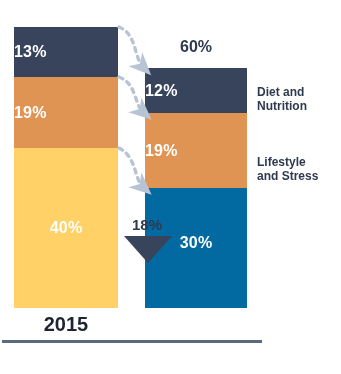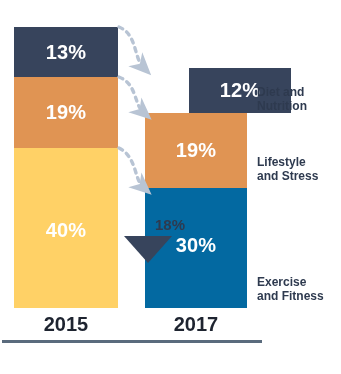--- a/index.html
+++ b/index.html
@@ -17,24 +17,24 @@
     height: 374px;
     background: #ffffff;
     overflow: hidden;
   }
 
   
   .bar-segment {
     position: absolute;
     display: flex;
     align-items: center;
-    justify-content: center;
+    justify-content: flex-start;
     color: #ffffff;
     font-weight: bold;
-    font-size: 20px;
+    font-size: 16px;
     letter-spacing: 0.2px;
     box-sizing: border-box;
   }
   .seg-label {
     pointer-events: none;
   }
 
   
   .bar-total {
     position: absolute;
@@ -76,21 +76,20 @@
   .delta-value {
     position: absolute;
     left: 0;
     top: 0;
     width: 58px;
     text-align: center;
     color: #2E3A4F;
     font-weight: bold;
     font-size: 15px;
     white-space: nowrap;
-    padding-left: 23px;
   }
   .delta-arrow {
     position: absolute;
     left: 6px;
     top: 18px;
   }
 
   
   .connectors {
     position: absolute;
@@ -133,22 +132,23 @@
   </div>
 
   <div class="bar-segment" style="left:14px; top:77px; width:104px; height:71px; background:#E09453;">
     <span class="seg-label">19%</span>
   </div>
 
   <div class="bar-segment" style="left:14px; top:148px; width:104px; height:160px; background:#FFD166;">
     <span class="seg-label" style="position:absolute; top:71px; left:0; width:104px; text-align:center;">40%</span>
   </div>
 
+  <div class="bar-total" style="left:145px; top:38px; width:102px;">60%</div>
 
-  <div class="bar-segment" style="left:145px; top:68px; width:102px; height:45px; background:#37445C;margin-left:44px;">
+  <div class="bar-segment" style="left:145px; top:68px; width:102px; height:45px; background:#37445C;">
     <span class="seg-label">12%</span>
   </div>
 
   <div class="bar-segment" style="left:145px; top:113px; width:102px; height:75px; background:#E09453;">
     <span class="seg-label">19%</span>
   </div>
 
   <div class="bar-segment" style="left:145px; top:188px; width:102px; height:120px; background:#0369a1;">
     <span class="seg-label" style="position:absolute; top:46px; left:0; width:102px; text-align:center;">30%</span>
   </div>
@@ -166,26 +166,23 @@
 
   <div class="delta-callout">
     <div class="delta-value">18%</div>
     <svg class="delta-arrow" width="48" height="30" viewBox="0 0 48 30">
       <path d="M0,2 L48,2 L24,29 Z" fill="#37445C"></path>
     </svg>
   </div>
 
   <div class="axis-label" style="left:14px; top:313px; width:104px;">2015</div>
 
-  <div class="axis-label" style="left:145px; top:313px; width:102px;">2017</div>
 
   <div class="series-label" style="left:257px; top:85px;">Diet and
 Nutrition</div>
 
   <div class="series-label" style="left:257px; top:155px;">Lifestyle
 and Stress</div>
 
-  <div class="series-label" style="left:257px; top:275px;">Exercise
-and Fitness</div>
 
   <div class="footer-rule"></div>
 
 </div>
 
 </body></html>

